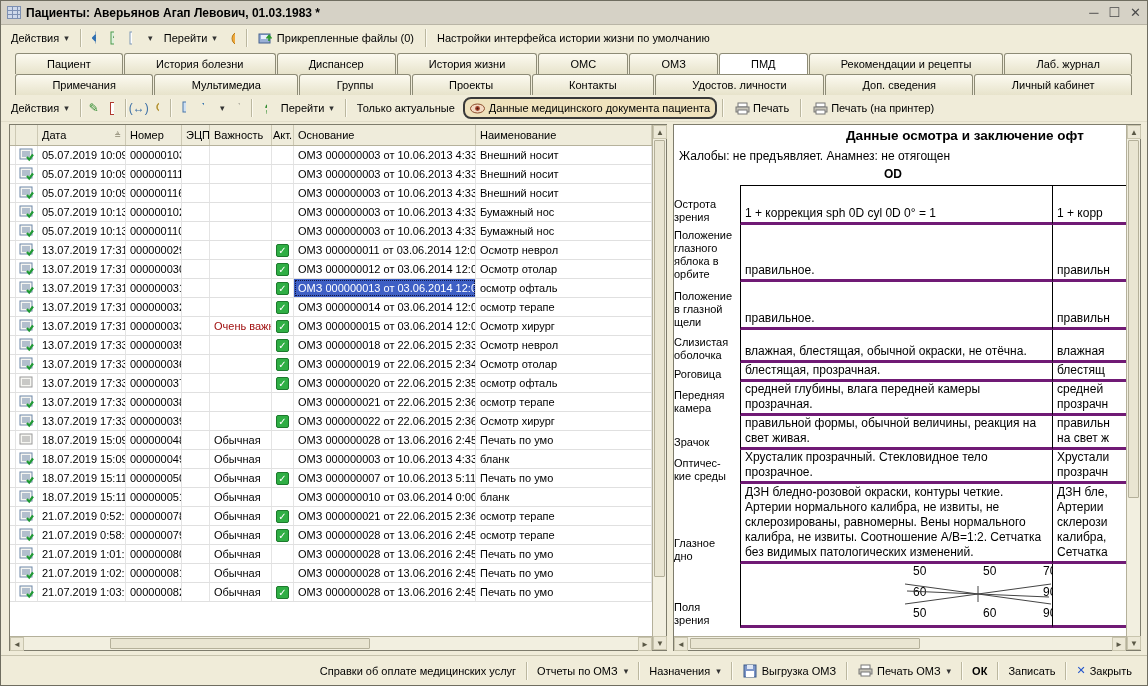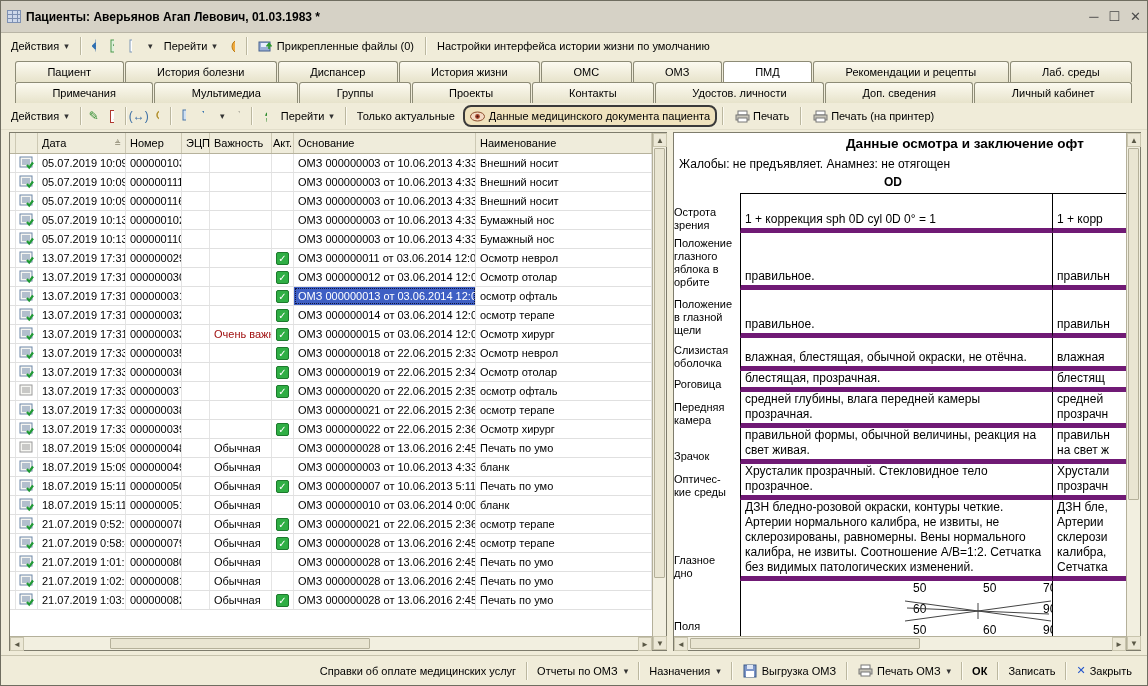--- a/index.html
+++ b/index.html
@@ -1,21 +1,21 @@
 <!DOCTYPE html>
 <html><head>
 <meta charset="utf-8">
 <style>
   html,body{margin:0;padding:0;background:#9a9a9a;}
   *{box-sizing:border-box;}
   .window{width:1148px;height:686px;border:1px solid #6f6d60;background:#f0ecd9;
     font-family:"Liberation Sans","DejaVu Sans",sans-serif;font-size:11px;color:#000;
     display:flex;flex-direction:column;overflow:hidden;}
   
-  .titlebar{height:32px;background:#d6d2c6;display:flex;align-items:center;padding:0 6px;gap:5px;flex:0 0 auto;border-bottom:1px solid #b9b5a6;}
+  .titlebar{height:24px;background:#d6d2c6;display:flex;align-items:center;padding:0 6px;gap:5px;flex:0 0 auto;border-bottom:1px solid #b9b5a6;}
   .titlebar .ttl{font-weight:bold;font-size:12px;flex:1;white-space:nowrap;overflow:hidden;}
   .winctl{display:flex;gap:10px;color:#4a4a4a;font-weight:bold;font-size:13px;align-items:center;}
   .winctl span{cursor:default;line-height:14px;}
   .grid-ico{width:14px;height:13px;border:1px solid #7d90b2;background:
      linear-gradient(#cfd9ea,#cfd9ea);position:relative;}
   .grid-ico:before{content:"";position:absolute;left:4px;top:0;bottom:0;width:1px;background:#7d90b2;box-shadow:5px 0 0 #7d90b2;}
   .grid-ico:after{content:"";position:absolute;top:3px;left:0;right:0;height:1px;background:#7d90b2;box-shadow:0 4px 0 #7d90b2;}
   
   .tbar{display:flex;align-items:center;height:26px;padding:0 4px;gap:2px;flex:0 0 auto;white-space:nowrap;}
   .tbar2{height:27px;border-bottom:1px solid #e2deca;}
@@ -71,21 +71,21 @@
   
   .doccontent{flex:1;position:relative;overflow:hidden;font-size:12px;}
   .docinner{position:absolute;left:0;top:0;width:980px;}
   .doctitle{font-weight:bold;font-size:13.5px;white-space:nowrap;position:absolute;left:172px;top:3px;}
   .complaints{position:absolute;left:5px;top:24px;white-space:nowrap;}
   .eyehdr{position:absolute;left:210px;top:42px;font-weight:bold;}
   .ptable{position:absolute;left:0;top:60px;width:980px;}
   .prow{display:flex;align-items:stretch;}
   .plabel{width:66px;flex:0 0 auto;text-align:left;padding:0 3px 1px 0;font-size:11px;line-height:13px;
      white-space:pre-line;display:flex;flex-direction:column;justify-content:flex-end;}
-  .pcell{width:312px;flex:0 0 auto;border-left:1px solid #000;border-bottom:5px solid #701a75;
+  .pcell{width:312px;flex:0 0 auto;border-left:1px solid #000;border-bottom:3px solid #701a75;
      padding:0 4px 1px;line-height:15px;display:flex;flex-direction:column;justify-content:flex-end;overflow:hidden;}
   .pcell.last{border-right:1px solid #000;}
   .prow:first-child .pcell{border-top:1px solid #000;}
   .osline{white-space:nowrap;}
   .fields{position:relative;width:100%;height:60px;}
   .fields span{position:absolute;}
   
   .bottombar{height:30px;border-top:1px solid #c6c2ac;background:#f0ecd9;display:flex;align-items:center;
      justify-content:flex-end;padding:0 8px;flex:0 0 auto;white-space:nowrap;}
   .bbtn{display:flex;align-items:center;gap:4px;padding:3px 6px;border:1px solid transparent;border-radius:2px;cursor:default;}
@@ -168,21 +168,21 @@
   <div class="tabs">
     <div class="tabrow" id="tabrow1">
         <span class="tab">Пациент</span>
         <span class="tab">История болезни</span>
         <span class="tab">Диспансер</span>
         <span class="tab">История жизни</span>
         <span class="tab">ОМС</span>
         <span class="tab">ОМЗ</span>
         <span class="tab active">ПМД</span>
         <span class="tab">Рекомендации и рецепты</span>
-        <span class="tab">Лаб. среды</span>
+        <span class="tab">Лаб. журнал</span>
       </div>
     <div class="tabrow tabrow2" id="tabrow2">
         <span class="tab">Примечания</span>
         <span class="tab">Мультимедиа</span>
         <span class="tab">Группы</span>
         <span class="tab">Проекты</span>
         <span class="tab">Контакты</span>
         <span class="tab">Удостов. личности</span>
         <span class="tab">Доп. сведения</span>
         <span class="tab">Личный кабинет</span>

